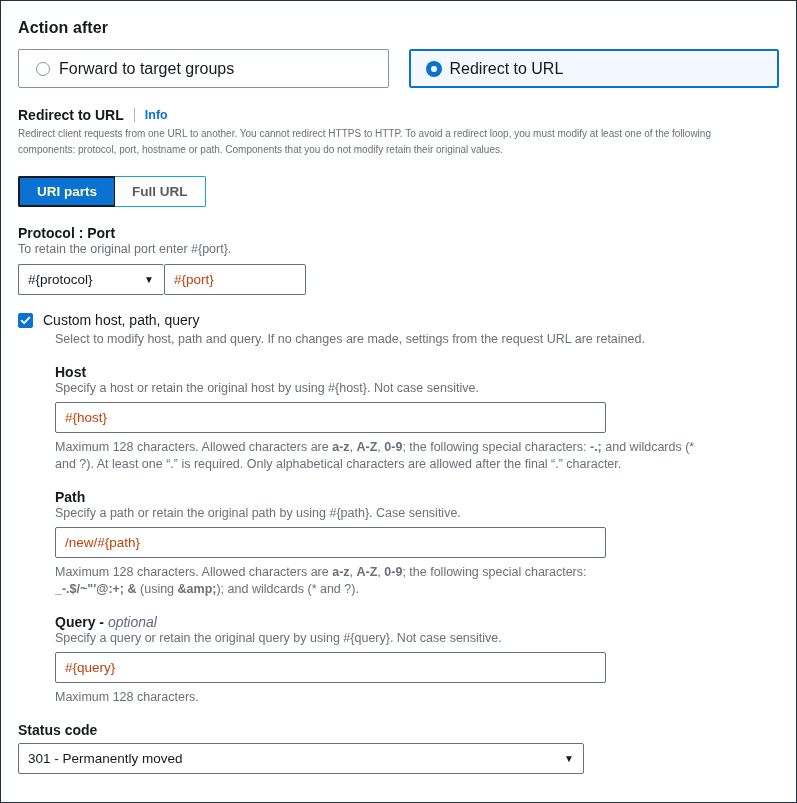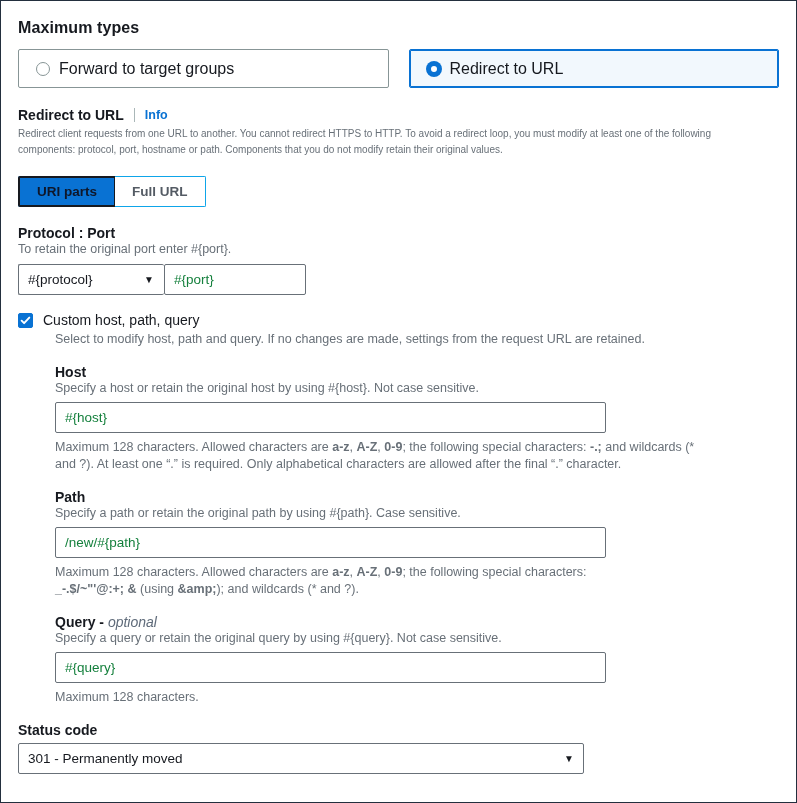--- a/index.html
+++ b/index.html
@@ -126,34 +126,34 @@
     font-size: 13.5px;
     font-weight: bold;
     cursor: pointer;
     border: 1px solid #0ea5e9;
     background: #ffffff;
     color: #545b64;
   }
   .seg + .seg { border-left: none; }
   .seg.active {
     background: #0972d3;
-    color: #0f172a;
+    color: #fef9c3;
     border: 2px solid #16191f;
     border-right: 1px solid #16191f;
   }
 
   
   .input {
     height: 31px;
     border: 1px solid #687078;
     border-radius: 2px;
     background: #ffffff;
     font-family: "Liberation Sans", sans-serif;
     font-size: 13.5px;
-    color: #15803d;
+    color: #c2410c;
     padding: 0 9px;
     outline: none;
   }
   .select-wrap {
     position: relative;
     display: inline-block;
   }
   .select-wrap .caret {
     position: absolute;
     right: 10px;
@@ -217,21 +217,21 @@
   .wide-input { width: 551px; display: block; margin-top: 5px; }
 
   .status-select { width: 566px; margin-top: 5px; }
 </style>
 </head>
 <body>
 
 <div class="panel">
 
   
-  <div class="section-title">Maximum types</div>
+  <div class="section-title">Action after</div>
 
   <div class="tiles">
     <div class="tile">
       <span class="radio"></span>
       <span class="tile-label">Forward to target groups</span>
     </div>
     <div class="tile selected">
       <span class="radio"></span>
       <span class="tile-label">Redirect to URL</span>
     </div>

